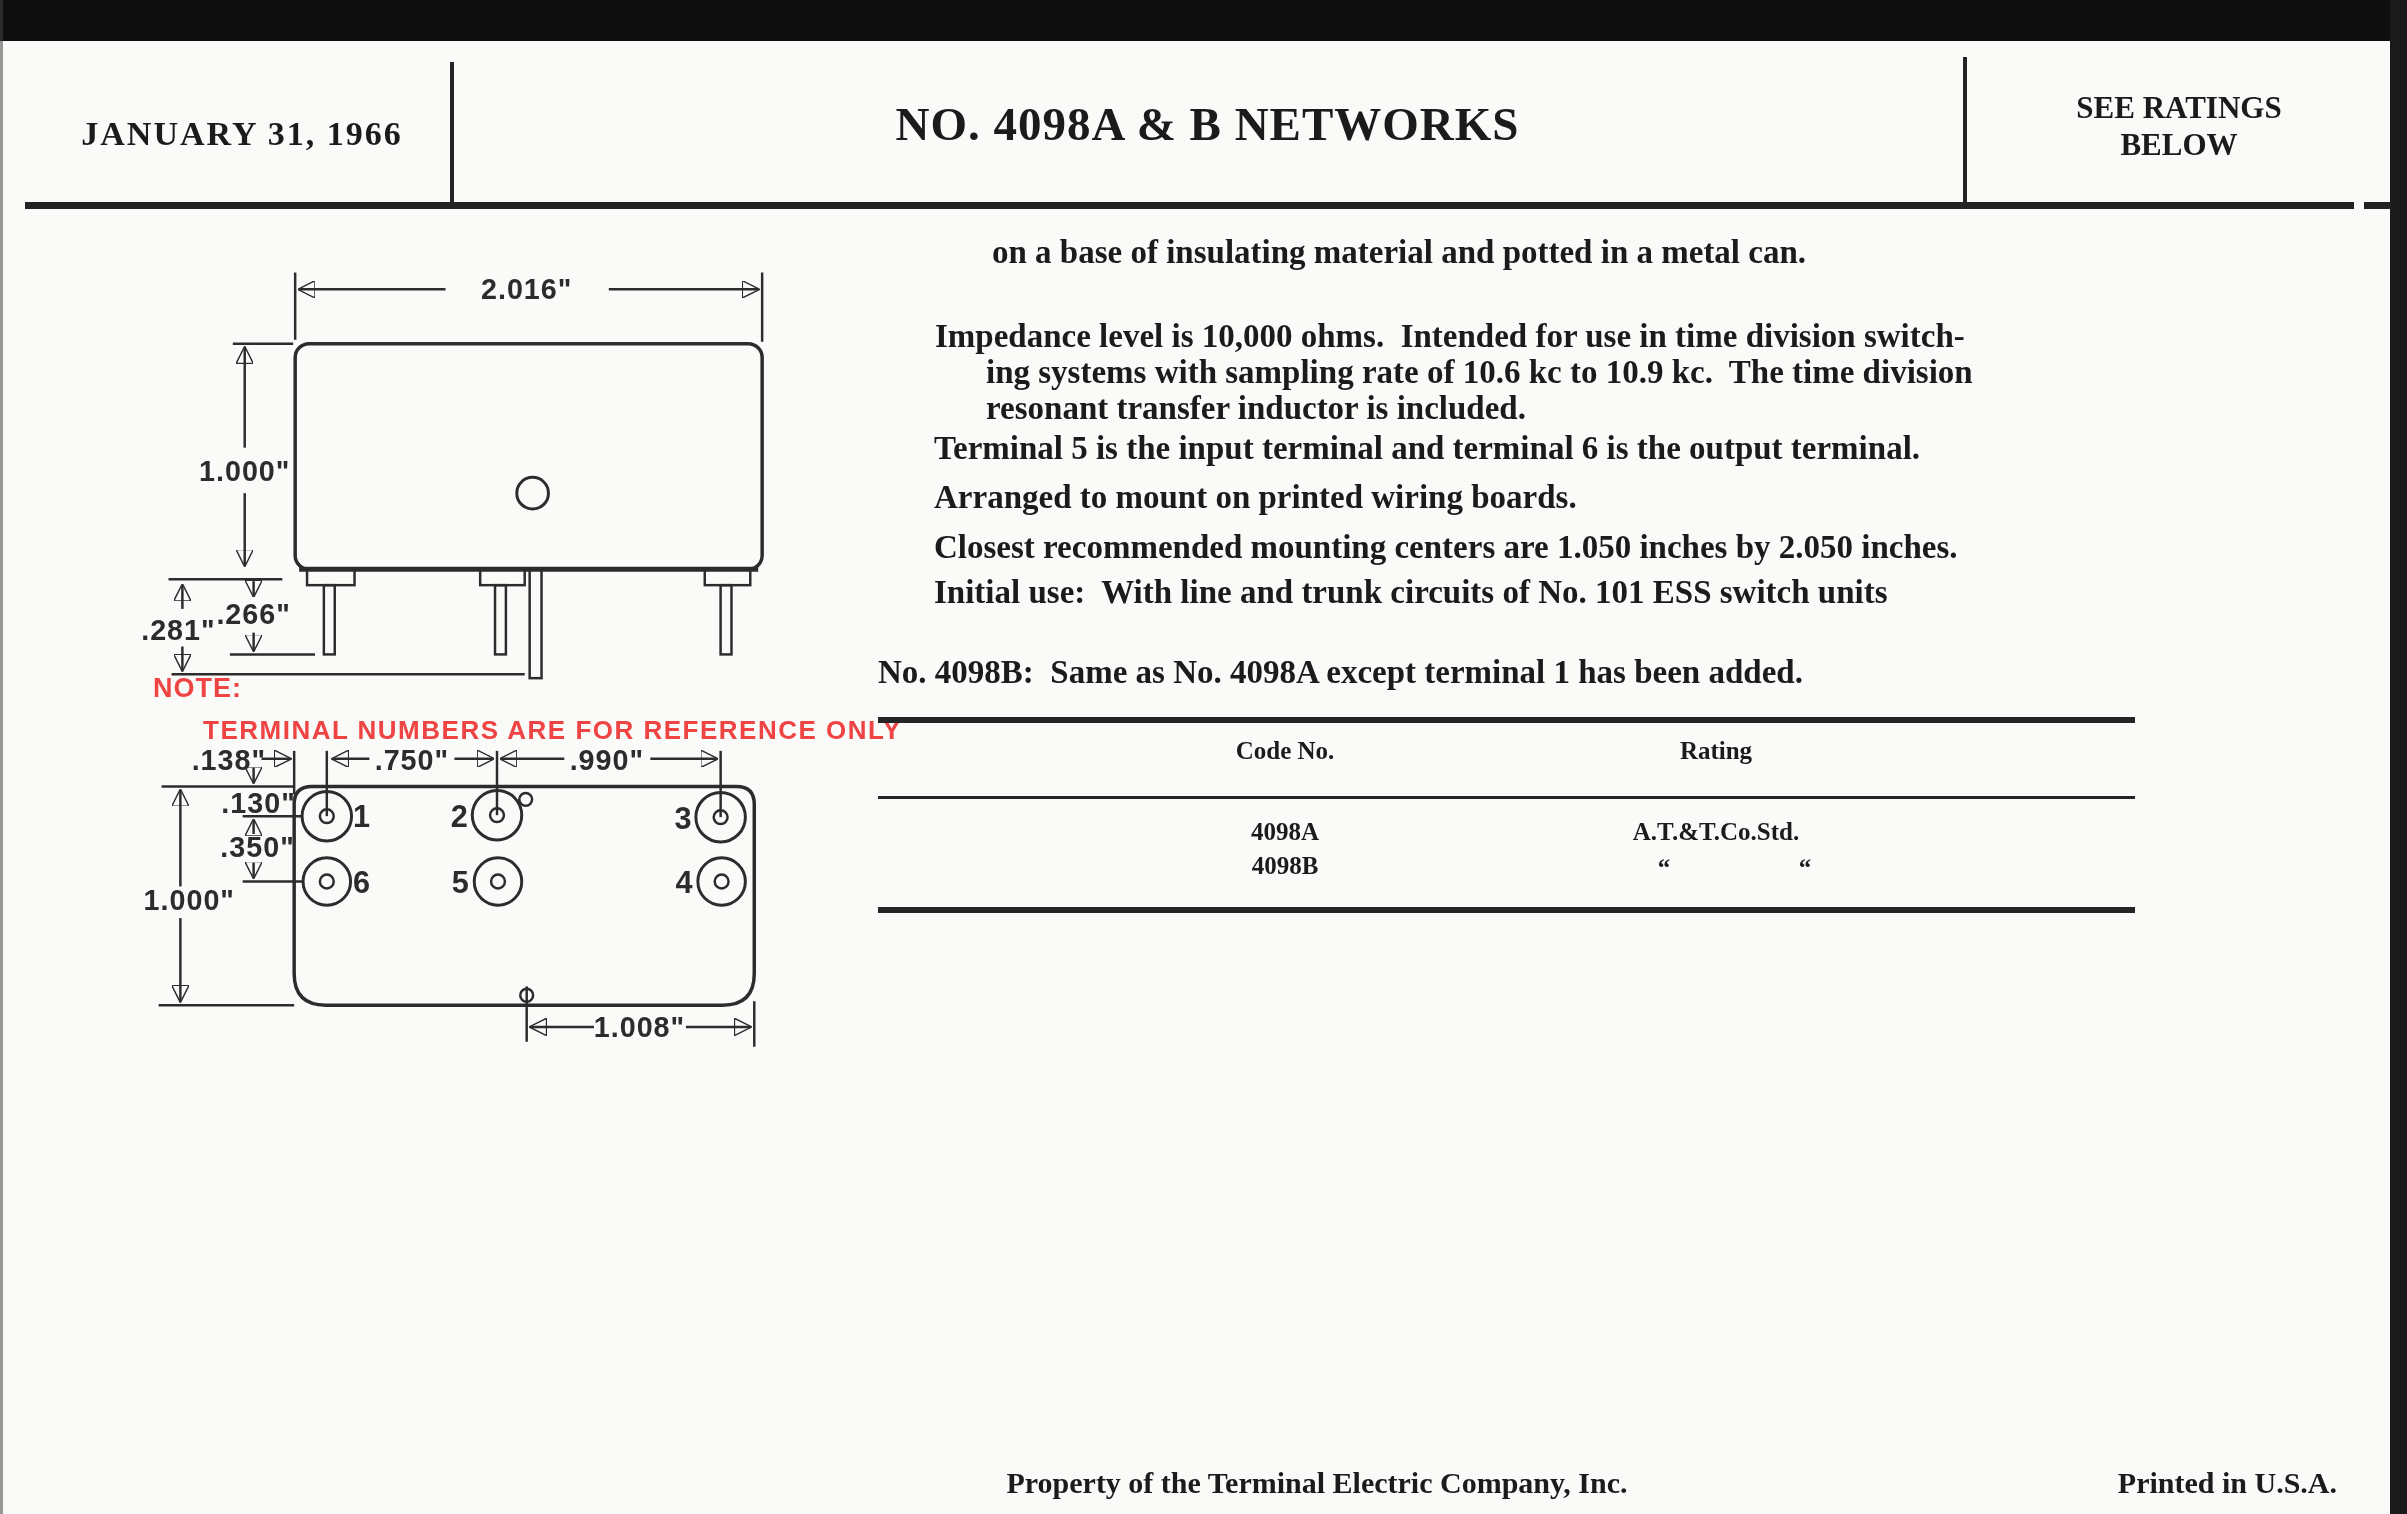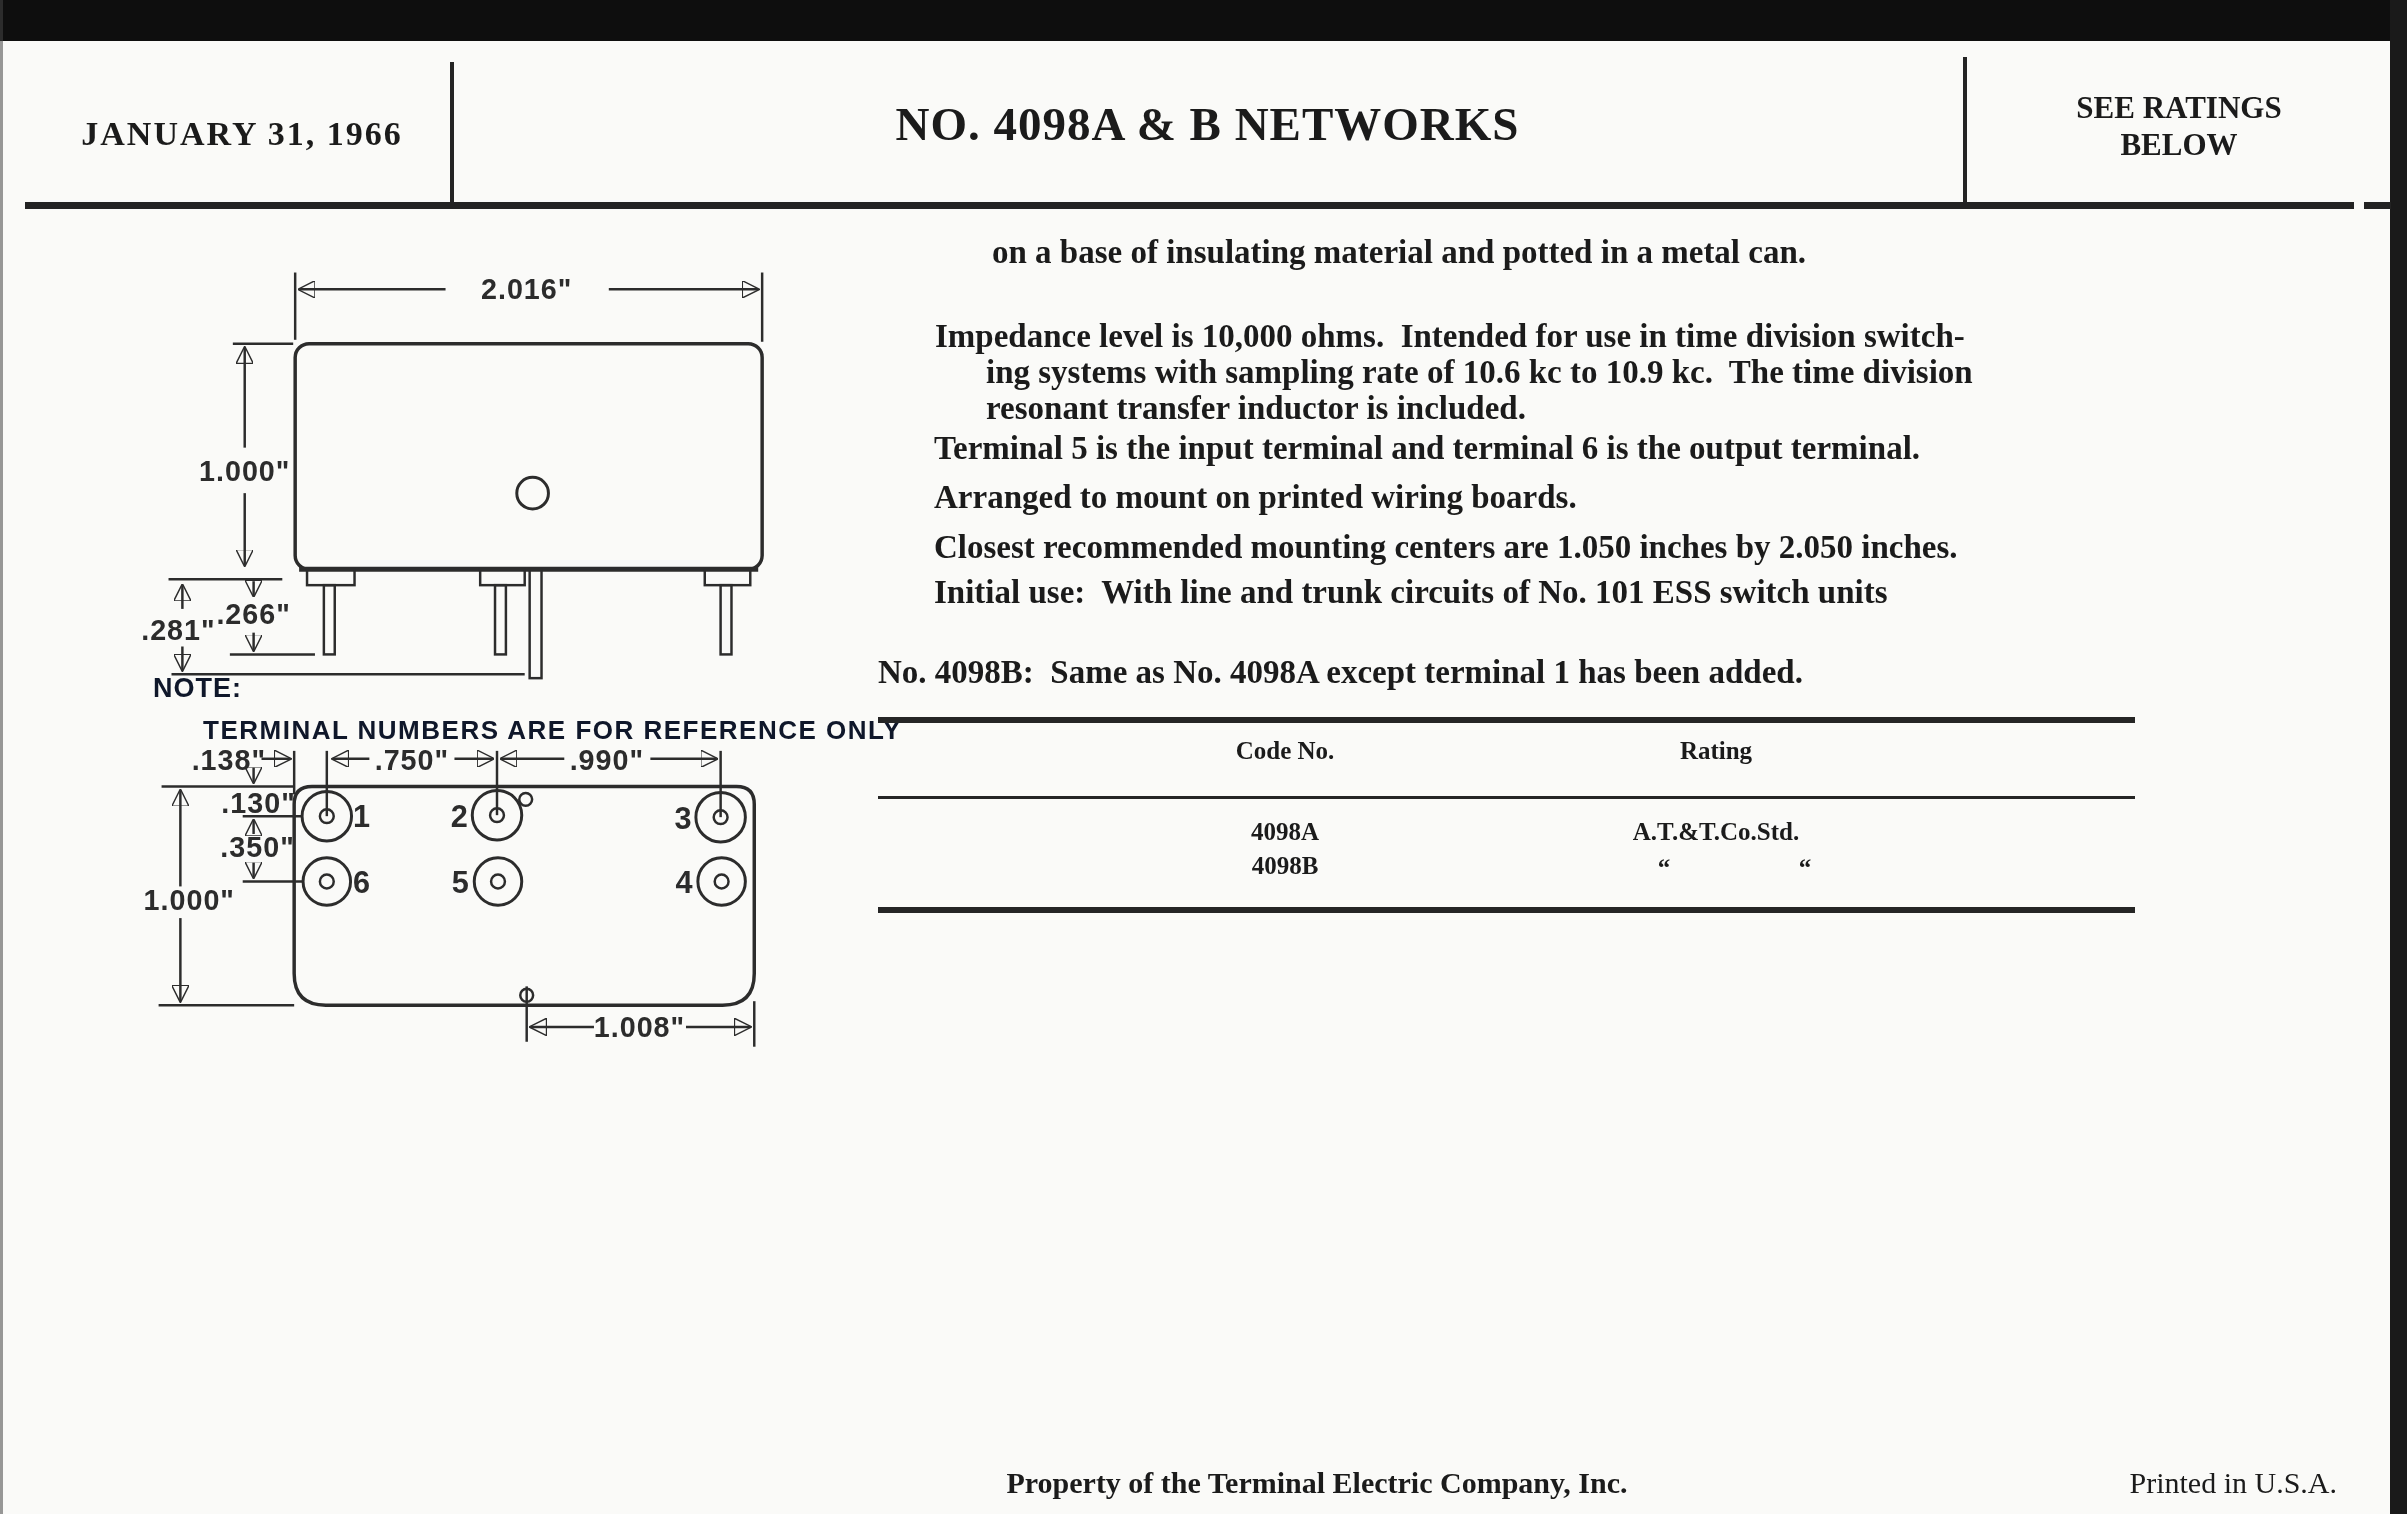--- a/index.html
+++ b/index.html
@@ -13,28 +13,28 @@
   .divider{width:4px;background:#242424;}
   .div1{left:450px;top:62px;height:140px;}
   .div2{left:1963px;top:57px;height:145px;}
   .hdr-title{left:782px;top:97px;width:851px;text-align:center;font-size:47px;font-weight:700;letter-spacing:1px;}
   .hdr-ratings{left:1995px;top:89px;width:368px;text-align:center;font-size:31px;font-weight:700;line-height:37px;}
   .hdr-rule{left:25px;top:202px;width:2329px;height:7px;background:#232323;}
   .hdr-rule-dash{left:2364px;top:202px;width:27px;height:7px;background:#232323;}
   .textcol{left:878px;top:226px;width:1307px;}
   .para{position:absolute;left:0;font-size:33px;font-weight:700;line-height:36px;}
   .line{white-space:pre;display:block;}
-  .note{font-family:"Liberation Sans",sans-serif;color:#0f172a;font-weight:700;}
+  .note{font-family:"Liberation Sans",sans-serif;color:#ef4444;font-weight:700;}
   .note-label{left:153px;top:673px;font-size:27px;letter-spacing:1px;}
   .note-text{left:203px;top:715px;font-size:26px;letter-spacing:1.5px;}
   .ratetable{left:878px;top:709px;width:1257px;height:212px;}
   .trule{position:absolute;left:0;width:1257px;background:#252525;}
   .tcell{position:absolute;transform:translateX(-50%);font-size:25px;font-weight:700;white-space:pre;}
   .footer-prop{left:723px;top:1466px;width:1188px;text-align:center;font-size:30px;font-weight:700;}
-  .footer-printed{right:71px;top:1466px;font-size:30px;font-weight:400;margin-left:28px;}
+  .footer-printed{right:71px;top:1466px;font-size:30px;font-weight:700;margin-left:28px;}
   svg text{font-family:"Liberation Sans",sans-serif;fill:#2c2c2c;font-weight:600;}
   svg .dimtxt{font-size:29px;letter-spacing:1px;}
   svg .termtxt{font-size:31px;}
   svg path,svg line,svg rect,svg circle{stroke:#2c2c2c;fill:none;}
 </style>
 </head>
 <body>
 
 <div class="abs topbar"></div>
 <div class="abs rightbar"></div>

